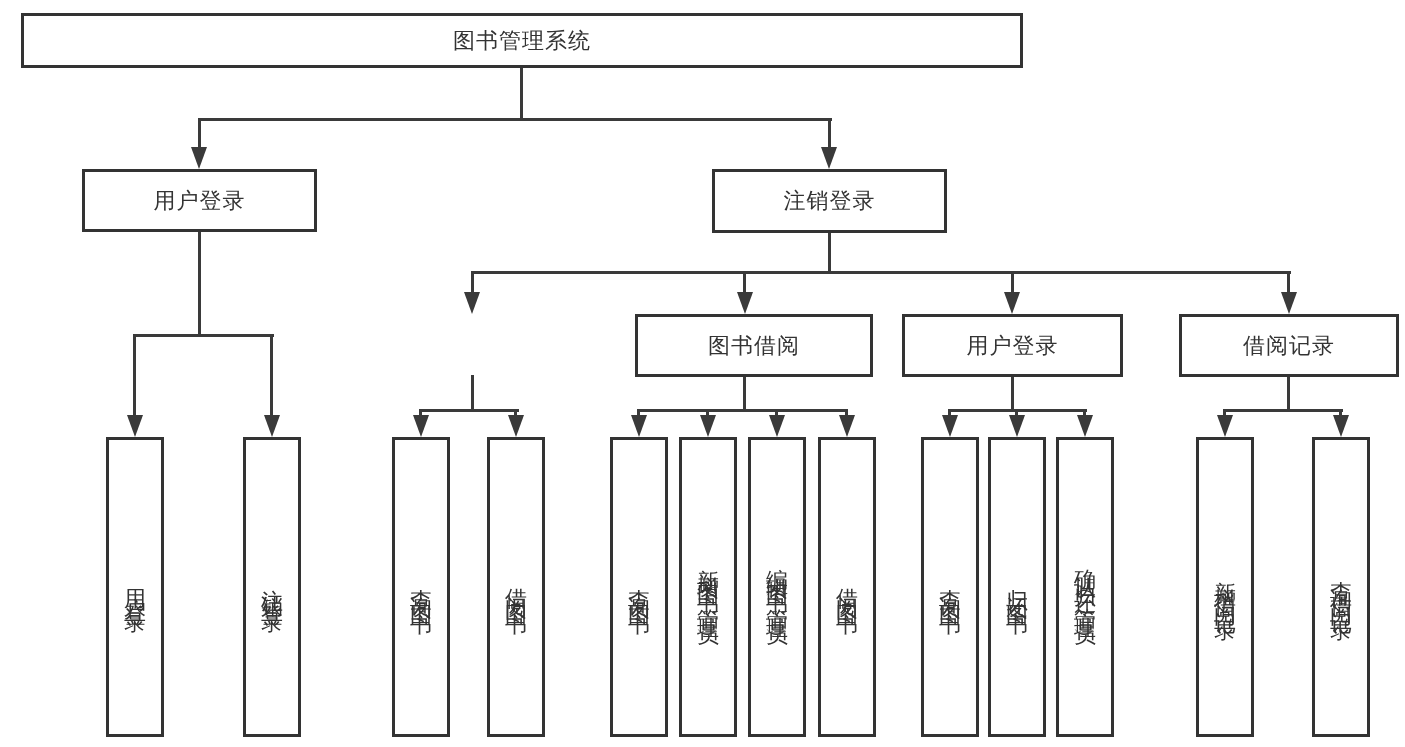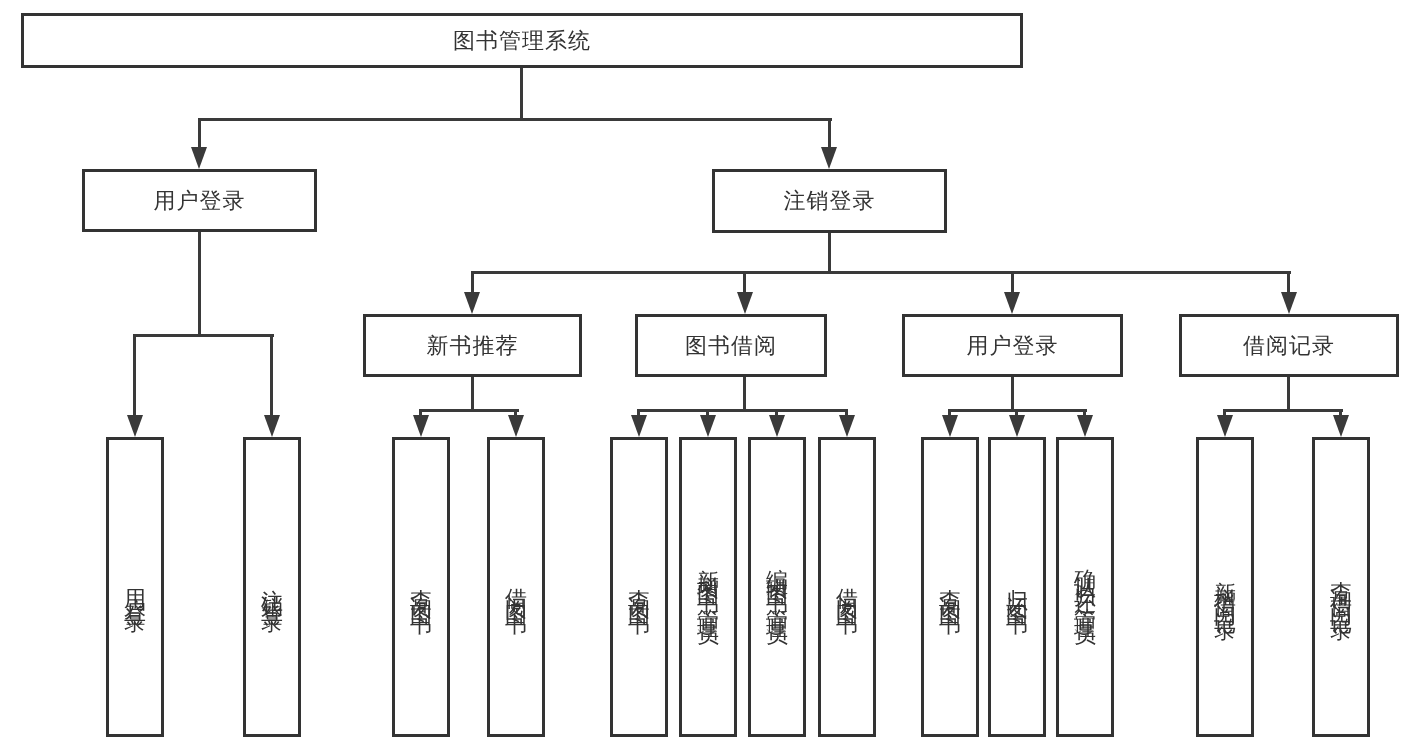--- a/index.html
+++ b/index.html
@@ -109,24 +109,21 @@
     <span class="lbl">图书管理系统</span>
   </div>
 
   <div class="box" style="left:82px;top:169px;width:235px;height:63px">
     <span class="lbl">用户登录</span>
   </div>
   <div class="box" style="left:712px;top:169px;width:235px;height:64px">
     <span class="lbl">注销登录</span>
   </div>
 
-  <div class="box" style="left:363px;top:314px;width:219px;height:63px">
-    <span class="lbl">新书推荐</span>
-  </div>
-  <div class="box" style="left:635px;top:314px;width:192px;height:63px">
+  <div class="box" style="left:635px;top:314px;width:238px;height:63px">
     <span class="lbl">图书借阅</span>
   </div>
   <div class="box" style="left:902px;top:314px;width:221px;height:63px">
     <span class="lbl">用户登录</span>
   </div>
   <div class="box" style="left:1179px;top:314px;width:220px;height:63px">
     <span class="lbl">借阅记录</span>
   </div>
 
   <div class="box vbox" style="left:106px">

